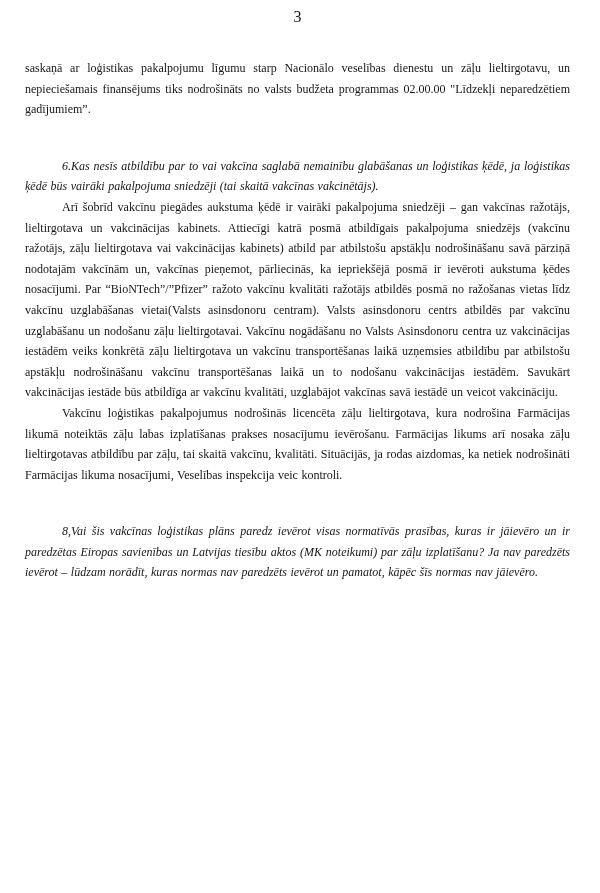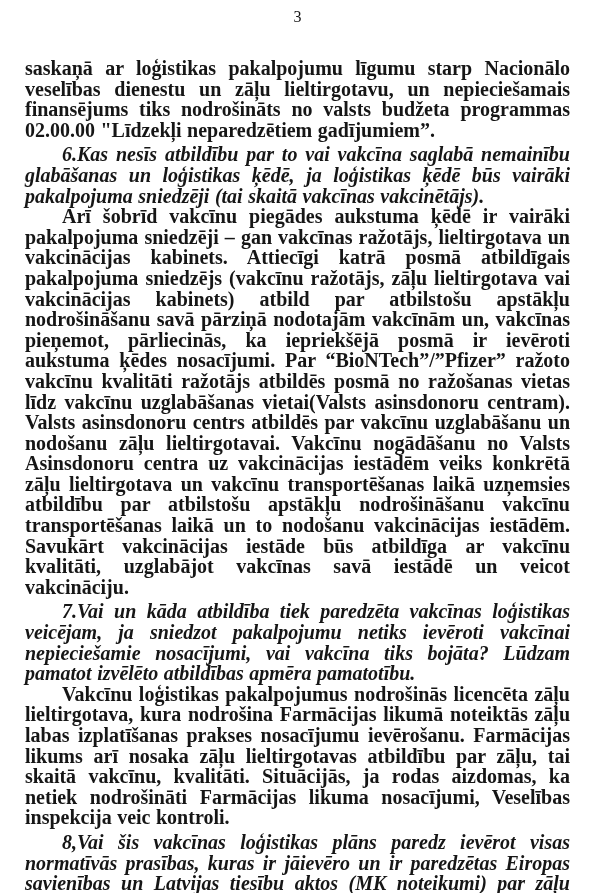--- a/index.html
+++ b/index.html
@@ -22,48 +22,46 @@
     background: #ffffff;
   }
   .page-number {
     text-align: center;
     font-size: 16px;
     line-height: 18px;
     margin: 0 0 32px 0;
   }
   .doc-body p {
     margin: 0;
-    font-size: 20px;
+    font-size: 12px;
     line-height: 20.6px;
     text-align: justify;
     word-spacing: 0.5px;
-    font-weight: bold;
   }
   .doc-body p.indent {
     text-indent: 37px;
   }
   .doc-body p.question {
     font-style: italic;
-    margin-top: 4px;
+    margin-top: 36px;
     text-indent: 37px;
   }
 </style>
 </head>
 <body>
 
 <div class="page">
   <div class="page-number">3</div>
 
   <div class="doc-body">
     <p>saskaņā ar loģistikas pakalpojumu līgumu starp Nacionālo veselības dienestu un zāļu lieltirgotavu, un nepieciešamais finansējums tiks nodrošināts no valsts budžeta programmas 02.00.00 "Līdzekļi neparedzētiem gadījumiem”.</p>
 
     <p class="question">6.Kas nesīs atbildību par to vai vakcīna saglabā nemainību glabāšanas un loģistikas ķēdē, ja loģistikas ķēdē būs vairāki pakalpojuma sniedzēji (tai skaitā vakcīnas vakcinētājs).</p>
 
     <p class="indent">Arī šobrīd vakcīnu piegādes aukstuma ķēdē ir vairāki pakalpojuma sniedzēji – gan vakcīnas ražotājs, lieltirgotava un vakcinācijas kabinets. Attiecīgi katrā posmā atbildīgais pakalpojuma sniedzējs (vakcīnu ražotājs, zāļu lieltirgotava vai vakcinācijas kabinets) atbild par atbilstošu apstākļu nodrošināšanu savā pārziņā nodotajām vakcīnām un, vakcīnas pieņemot, pārliecinās, ka iepriekšējā posmā ir ievēroti aukstuma ķēdes nosacījumi. Par “BioNTech”/”Pfizer” ražoto vakcīnu kvalitāti ražotājs atbildēs posmā no ražošanas vietas līdz vakcīnu uzglabāšanas vietai(Valsts asinsdonoru centram). Valsts asinsdonoru centrs atbildēs par vakcīnu uzglabāšanu un nodošanu zāļu lieltirgotavai. Vakcīnu nogādāšanu no Valsts Asinsdonoru centra uz vakcinācijas iestādēm veiks konkrētā zāļu lieltirgotava un vakcīnu transportēšanas laikā uzņemsies atbildību par atbilstošu apstākļu nodrošināšanu vakcīnu transportēšanas laikā un to nodošanu vakcinācijas iestādēm. Savukārt vakcinācijas iestāde būs atbildīga ar vakcīnu kvalitāti, uzglabājot vakcīnas savā iestādē un veicot vakcināciju.</p>
 
-    <p class="question">7.Vai un kāda atbildība tiek paredzēta vakcīnas loģistikas veicējam, ja sniedzot pakalpojumu netiks ievēroti vakcīnai nepieciešamie nosacījumi, vai vakcīna tiks bojāta? Lūdzam pamatot izvēlēto atbildības apmēra pamatotību.</p>
 
     <p class="indent">Vakcīnu loģistikas pakalpojumus nodrošinās licencēta zāļu lieltirgotava, kura nodrošina Farmācijas likumā noteiktās zāļu labas izplatīšanas prakses nosacījumu ievērošanu. Farmācijas likums arī nosaka zāļu lieltirgotavas atbildību par zāļu, tai skaitā vakcīnu, kvalitāti. Situācijās, ja rodas aizdomas, ka netiek nodrošināti Farmācijas likuma nosacījumi, Veselības inspekcija veic kontroli.</p>
 
 
     <p class="question">8,Vai šis vakcīnas loģistikas plāns paredz ievērot visas normatīvās prasības, kuras ir jāievēro un ir paredzētas Eiropas savienības un Latvijas tiesību aktos (MK noteikumi) par zāļu izplatīšanu? Ja nav paredzēts ievērot – lūdzam norādīt, kuras normas nav paredzēts ievērot un pamatot, kāpēc šīs normas nav jāievēro.</p>
   </div>
 </div>
 
 </body></html>

